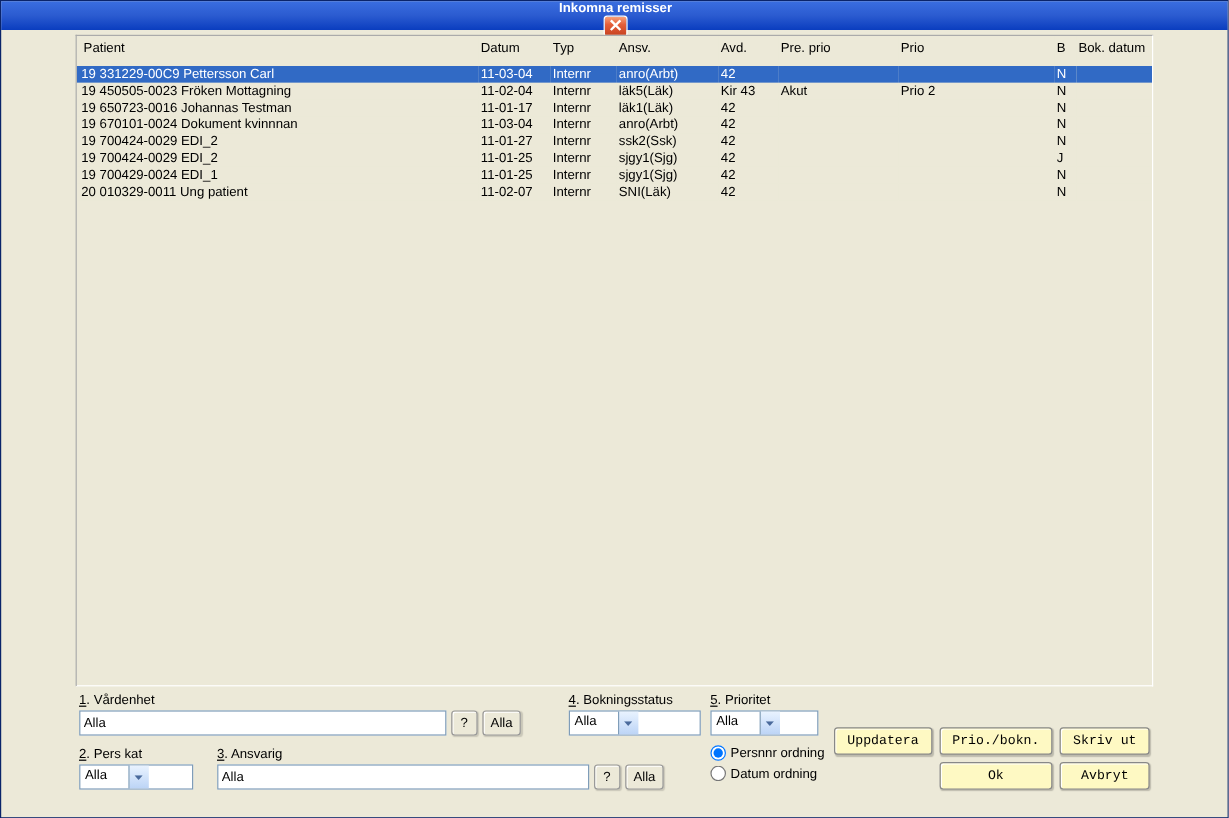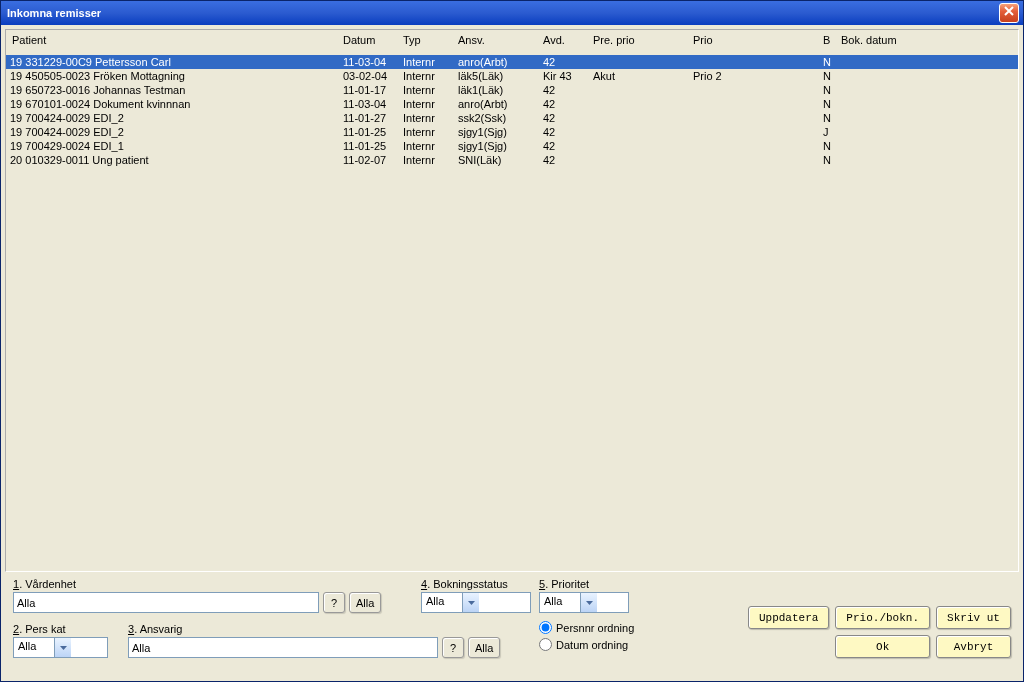--- a/index.html
+++ b/index.html
@@ -22,40 +22,42 @@
     flex-direction: column;
   }
   .titlebar {
     height: 24px;
     background: linear-gradient(to bottom, #3a6ee0 0%, #2b5bd0 50%, #0a3dbf 100%);
     color: #fff;
     display: flex;
     align-items: center;
     padding: 0 4px 0 6px;
     font-weight: bold;
+    flex-direction: column;
   }
   .titlebar-title { flex: 1; }
   .close-btn {
     width: 20px;
     height: 20px;
     background: linear-gradient(to bottom, #f8a27a 0%, #e45f3b 40%, #c6401e 100%);
     border: 1px solid #fff;
     border-radius: 3px;
     color: #fff;
     font-weight: bold;
     font-size: 12px;
     line-height: 16px;
     text-align: center;
     cursor: pointer;
   }
   .content-area {
     flex: 1;
     display: flex;
     flex-direction: column;
     padding: 4px;
+    align-items: center;
   }
   .table-wrap {
     flex: 1;
     background: #ece9d8;
     border: 1px inset #fff;
     overflow: hidden;
   }
   table {
     width: 100%;
     border-collapse: collapse;
@@ -206,21 +208,21 @@
               <td>Internr</td>
               <td>anro(Arbt)</td>
               <td>42</td>
               <td></td>
               <td></td>
               <td>N</td>
               <td></td>
             </tr>
             <tr>
               <td>19 450505-0023 Fröken Mottagning</td>
-              <td>03-02-04</td>
+              <td>11-02-04</td>
               <td>Internr</td>
               <td>läk5(Läk)</td>
               <td>Kir 43</td>
               <td>Akut</td>
               <td>Prio 2</td>
               <td>N</td>
               <td></td>
             </tr>
             <tr>
               <td>19 650723-0016 Johannas Testman</td>

